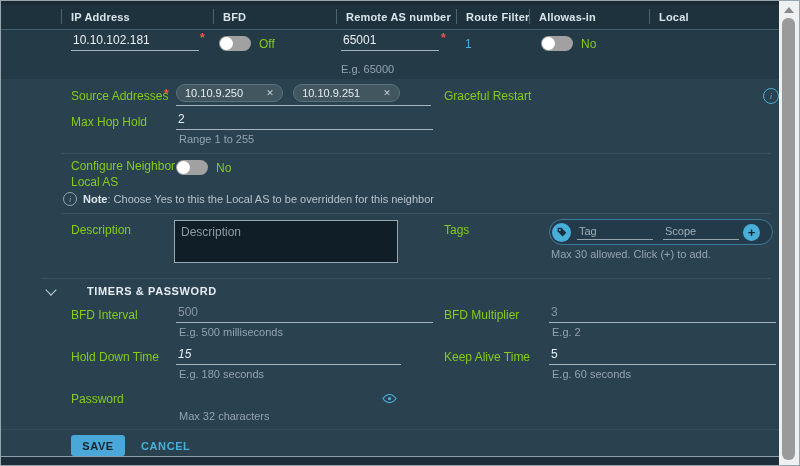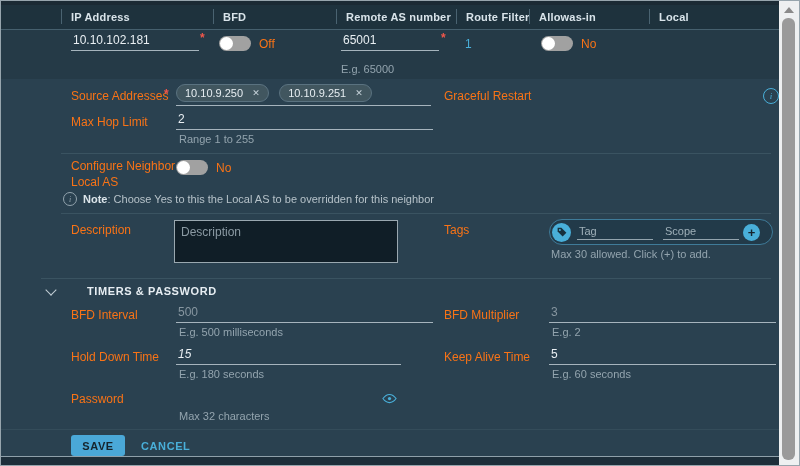--- a/index.html
+++ b/index.html
@@ -5,37 +5,37 @@
   html,body{margin:0;padding:0;background:#d8dde0;font-family:"Liberation Sans",sans-serif;}
   #frame{position:relative;width:798px;height:464px;border:1px solid #97a5ad;background:#2a4150;overflow:hidden;}
   .abs{position:absolute;}
   
   .top-strip{top:0;left:0;right:20px;height:4px;background:#1b2a34;}
   .grid-header{top:4px;left:0;right:20px;height:24px;background:#1e323d;border-bottom:1px solid #46606e;}
   .grid-row-bg{top:29px;left:0;right:20px;height:49px;background:#253a47;}
   .hcell{position:absolute;top:6px;font-size:11px;font-weight:700;color:#d9e4ea;letter-spacing:.2px;}
   .hdiv{position:absolute;top:4px;width:1px;height:15px;background:#4a6371;}
   
-  .label{font-size:12px;color:#f97316;}
+  .label{font-size:12px;color:#84cc16;}
   .hint{font-size:11px;color:#93a4ae;}
   .req{color:#f2574b;font-size:12px;font-weight:700;}
   .link{font-size:12px;color:#49afd9;}
   
   .uinput{background:transparent;border:none;outline:none;border-bottom:1px solid #a6b4bd;
           color:#e9eff3;font-size:12px;font-family:"Liberation Sans",sans-serif;padding:1px 2px 3px 2px;}
   .uinput::placeholder{color:#7f919b;opacity:1;}
   .ghost::placeholder{color:#8796a0;}
   textarea.desc{background:#101e27;border:1px solid #9aa8b0;color:#e9eff3;font-size:12px;
           font-family:"Liberation Sans",sans-serif;padding:4px 6px;resize:none;outline:none;}
   textarea.desc::placeholder{color:#8b9aa3;opacity:1;}
   
   .toggle{position:absolute;width:32px;height:15px;border-radius:8px;background:#a1a1a1;cursor:pointer;}
   .toggle .knob{position:absolute;left:1px;top:1px;width:13px;height:13px;border-radius:50%;background:#fff;}
   
-  .chip{display:inline-flex;align-items:center;gap:9px;background:#41565f;border:1px solid #5a7280;
+  .chip{display:inline-flex;align-items:center;gap:23px;background:#41565f;border:1px solid #5a7280;
         border-radius:10px;padding:2px 8px;font-size:11px;color:#e6edf1;margin-right:6px;}
   .chip .x{font-size:9px;color:#c6d2d9;cursor:pointer;}
   
   .sel{border-bottom:1px solid #a6b4bd;color:#e9eff3;font-size:12px;padding:1px 2px 4px 4px;cursor:pointer;}
   .chev{display:inline-block;width:7px;height:7px;border-right:1.5px solid #b4c1c8;border-bottom:1.5px solid #b4c1c8;transform:rotate(45deg);}
   .info{display:inline-flex;align-items:center;justify-content:center;width:14px;height:14px;border-radius:50%;
         border:1px solid #49afd9;color:#49afd9;font-size:9px;font-style:italic;font-family:"Liberation Serif",serif;}
   .info.gray{border-color:#93a4ae;color:#93a4ae;width:12px;height:12px;font-size:8px;}
   
   .tagbox{display:flex;align-items:center;border:1px solid #3f7b99;border-radius:13px;height:24px;background:#223a49;}
@@ -108,21 +108,21 @@
       </span>
     <span class="chip">
         <span>10.10.9.251</span>
         <span class="x">✕</span>
       </span>
   </div>
 
   <span class="abs label" style="left:443px;top:88px">Graceful Restart</span>
   <span class="abs info" style="left:762px;top:87px">i</span>
 
-  <span class="abs label" style="left:70px;top:114px">Max Hop Limit</span>
+  <span class="abs label" style="left:70px;top:114px">Max Hop Hold</span>
   <input class="abs uinput" style="left: 175px; top: 110px; width: 253px;" value="2">
   <span class="abs hint" style="left:178px;top:132px">Range 1 to 255</span>
 
   <div class="abs divider" style="left:60px;right:28px;top:152px"></div>
 
   <span class="abs label" style="left:70px;top:158px">Configure Neighbor</span>
   <span class="abs label" style="left:70px;top:174px">Local AS</span>
   <div class="toggle" style="left:175px;top:159px">
       <div class="knob"></div>
     </div>

